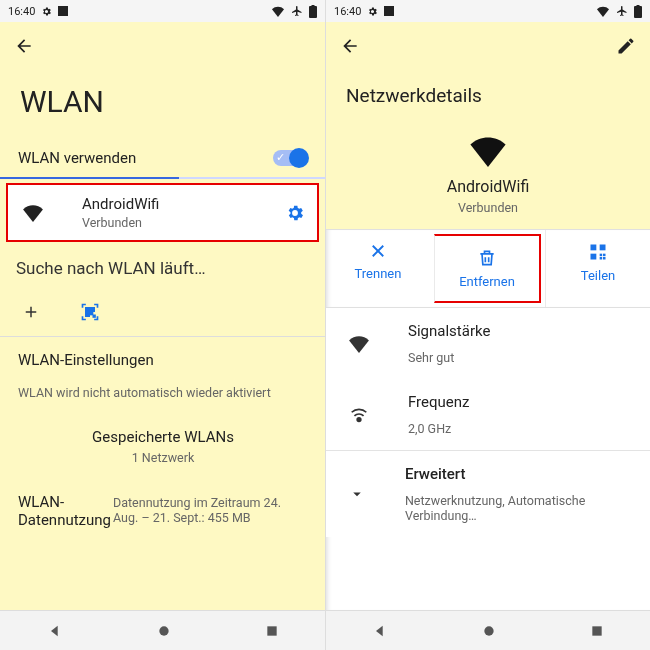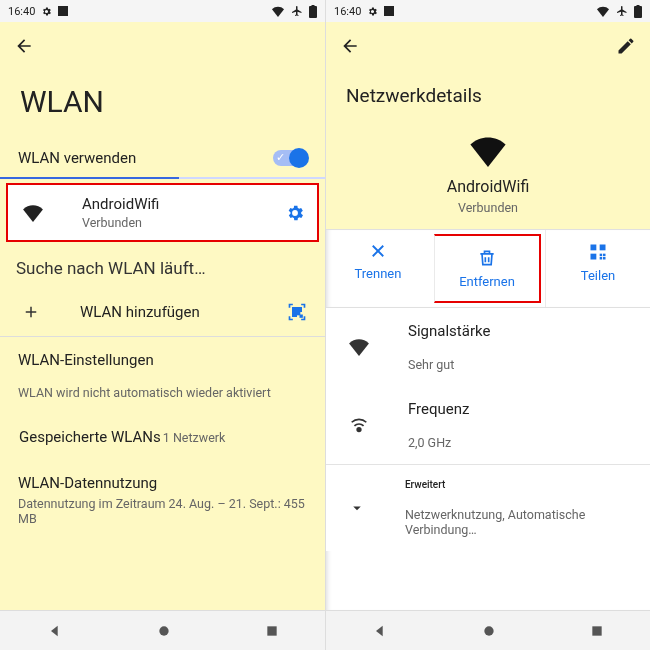--- a/index.html
+++ b/index.html
@@ -93,21 +93,21 @@
   }
   .action {
     flex:1; display:flex; flex-direction:column; align-items:center; gap:6px;
     padding: 12px 0; color:#1a73e8; font-size:13px;
   }
   .action + .action { border-left:1px solid #eaeaea; }
   .detail-row {
     display:flex; align-items:center; gap:36px; padding:14px 20px; background:#fff;
   }
   .detail-row .lbl { font-size:15px; color:#222; }
-  .detail-row .val { font-size:12.5px; color:#666; margin-top:17px;}
+  .detail-row .val { font-size:12.5px; color:#666; margin-top:10px;}
   .detail-row + .detail-row {}
   svg { display:block; }
 </style>
 </head>
 <body>
 
 <div class="phone">
   <div class="statusbar">
     <div class="left">
       <span>16:40</span>
@@ -178,45 +178,44 @@
   </div>
 
   <div class="searching">Suche nach WLAN läuft…</div>
 
   <div class="row" style="padding-top:8px;padding-bottom:14px;">
     <div class="iconcol">
       <svg width="18" height="18" viewBox="0 0 24 24">
           <path fill="#333" d="M19 13h-6v6h-2v-6H5v-2h6V5h2v6h6z"></path>
         </svg>
     </div>
-    <div class="text">WLAN hinzufügen</div>
     <span class="qr">
       <svg width="20" height="20" viewBox="0 0 24 24" fill="none" stroke="#1a73e8" stroke-width="2">
         <path d="M3 7V3h4M21 7V3h-4M3 17v4h4M21 17v4h-4"></path>
         <rect x="7" y="7" width="4" height="4" fill="#1a73e8"></rect>
           <rect x="13" y="7" width="4" height="4" fill="#1a73e8"></rect>
         <rect x="7" y="13" width="4" height="4" fill="#1a73e8"></rect>
           <rect x="13" y="13" width="2" height="2" fill="#1a73e8"></rect>
           <rect x="16" y="16" width="2" height="2" fill="#1a73e8"></rect>
       </svg>
     </span>
   </div>
   <div class="divider"></div>
 
   <div class="row" style="flex-direction:column;align-items:flex-start;gap:14px;">
     <div>WLAN-Einstellungen</div>
     <div class="sub">WLAN wird nicht automatisch wieder aktiviert</div>
   </div>
 
-  <div class="row" style="flex-direction:row;align-items:flex-start;gap:2px;padding-left:19px;">
+  <div class="row" style="flex-direction:column;align-items:center;gap:2px;padding-left:19px;">
     <div>Gespeicherte WLANs</div>
     <div class="sub">1 Netzwerk</div>
   </div>
 
-  <div class="row" style="flex-direction:column;align-items:flex-start;gap:2px;">
+  <div class="row" style="flex-direction:row;align-items:flex-start;gap:2px;">
     <div>WLAN-Datennutzung</div>
     <div class="sub">Datennutzung im Zeitraum 24. Aug. – 21. Sept.: 455 MB</div>
   </div>
 
   <div class="navbar">
     <span>
         <svg width="16" height="16" viewBox="0 0 24 24">
           <path d="M16 4l-10 8 10 8z"></path>
         </svg>
       </span>
@@ -349,21 +348,21 @@
 
   <div class="thin-divider"></div>
 
   <div class="detail-row">
     <div class="iconcol">
       <svg width="18" height="18" viewBox="0 0 24 24">
             <path fill="#333" d="M7 10l5 5 5-5z"></path>
           </svg>
     </div>
     <div>
-      <div class="lbl" style="font-weight:500;font-size:10px">Erweitert</div>
+      <div class="lbl" style="font-weight:500;font-size:15px">Erweitert</div>
       <div class="val">Netzwerknutzung, Automatische Verbindung…</div>
     </div>
   </div>
   </div>
 
   <div class="navbar">
     <span>
         <svg width="16" height="16" viewBox="0 0 24 24">
           <path d="M16 4l-10 8 10 8z"></path>
         </svg>

